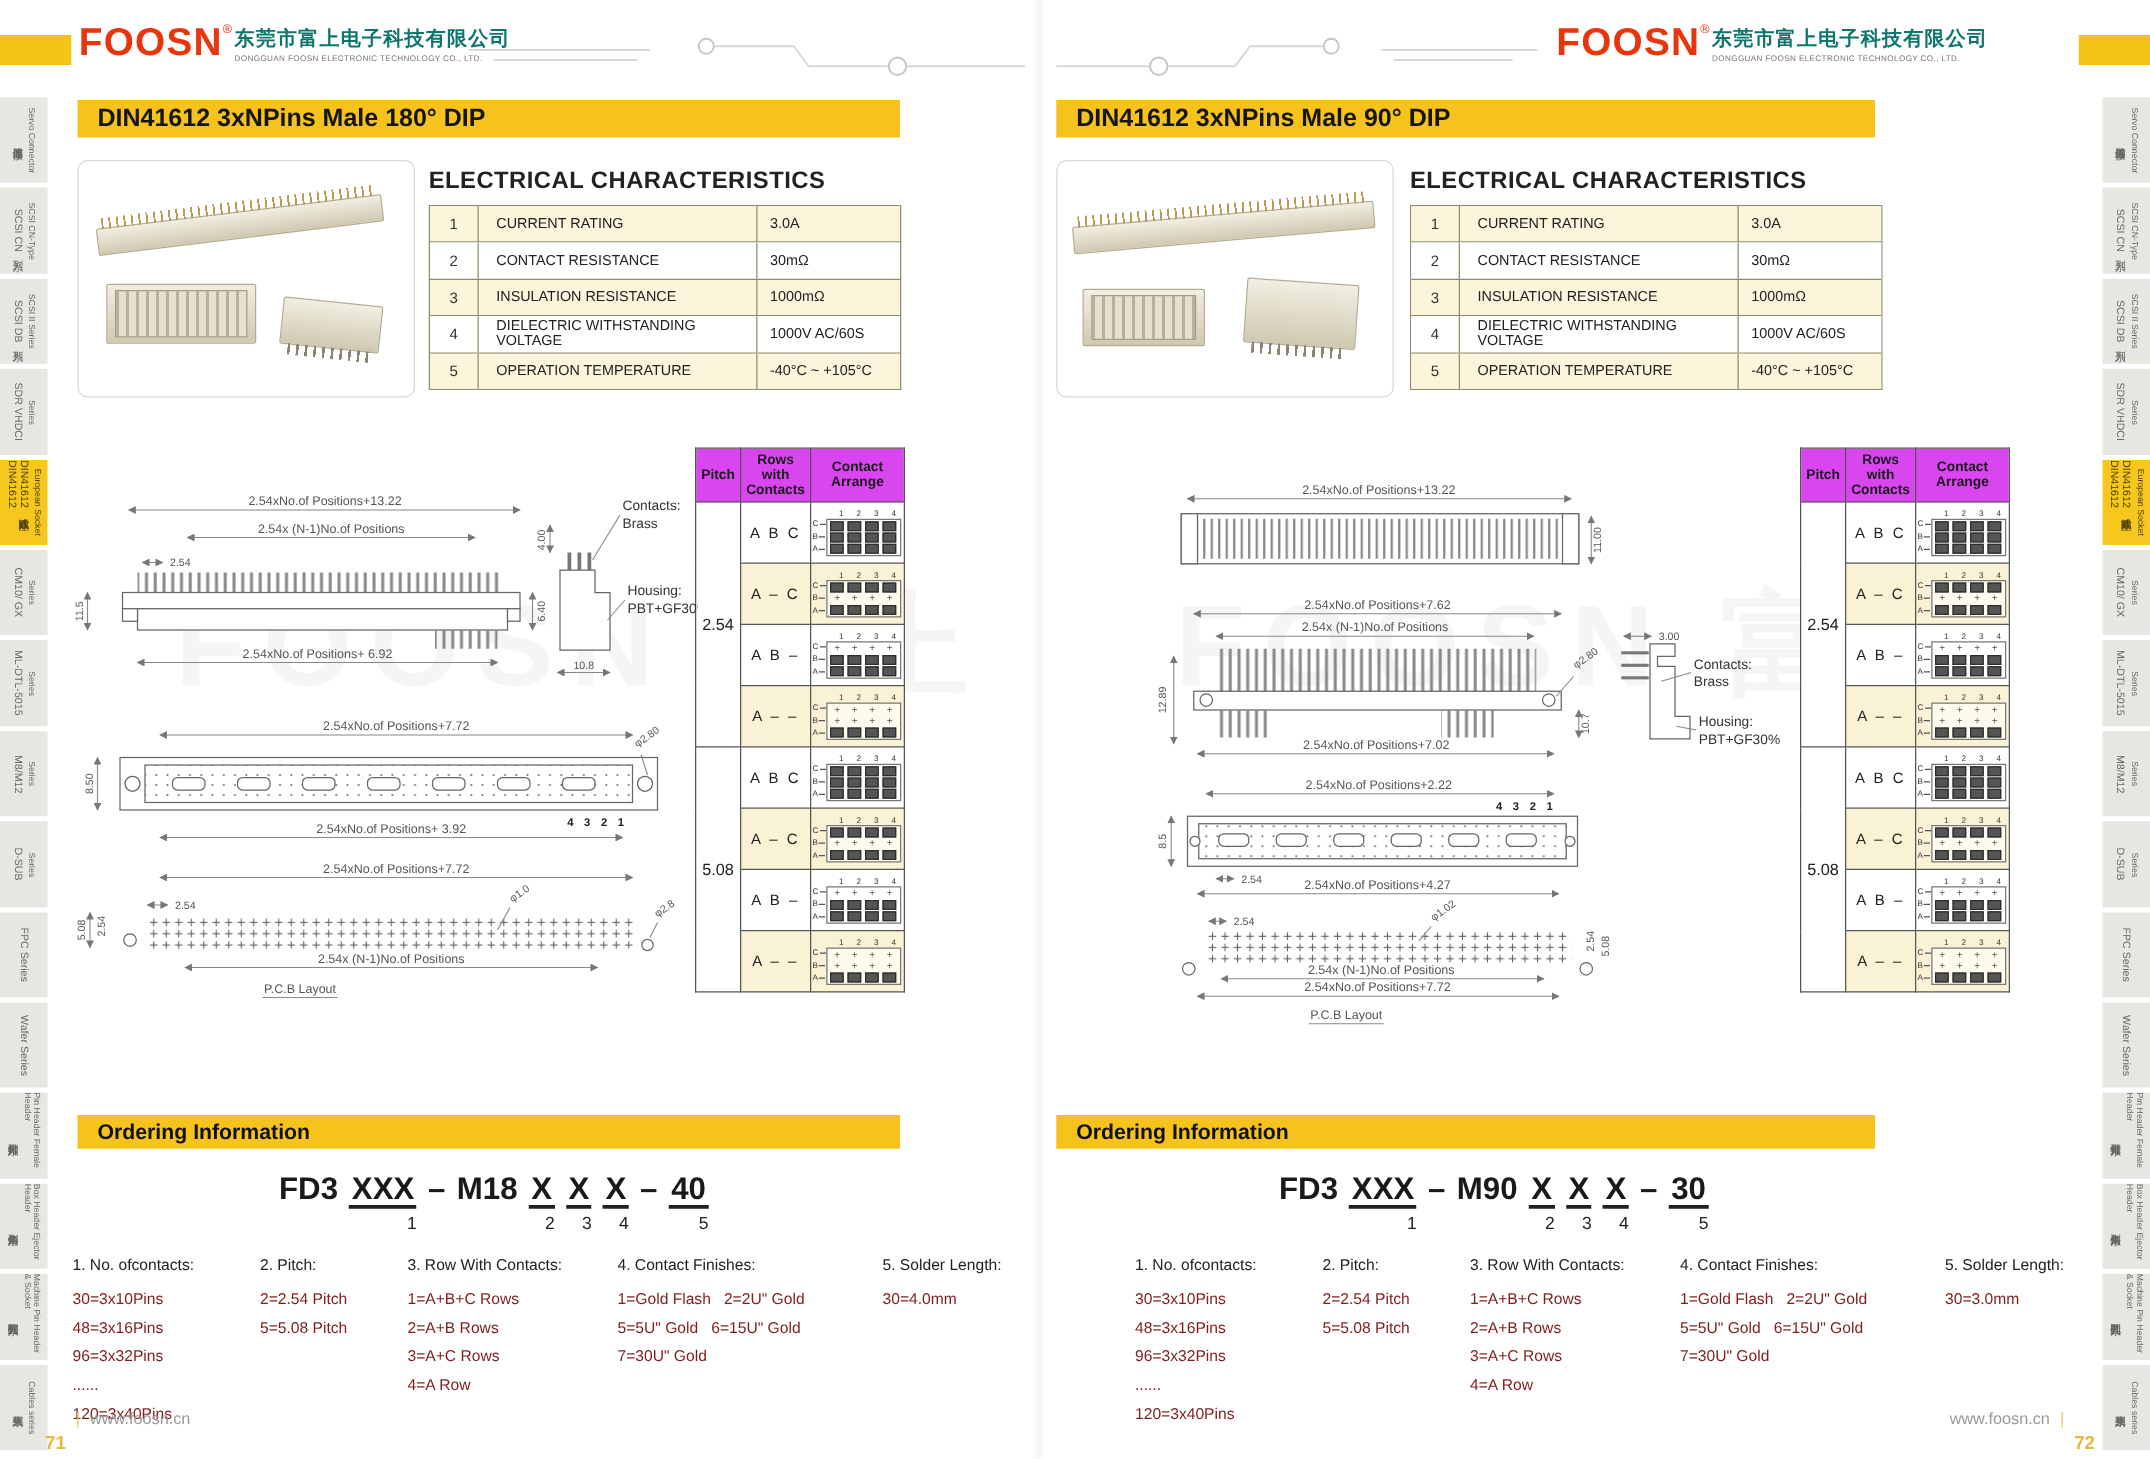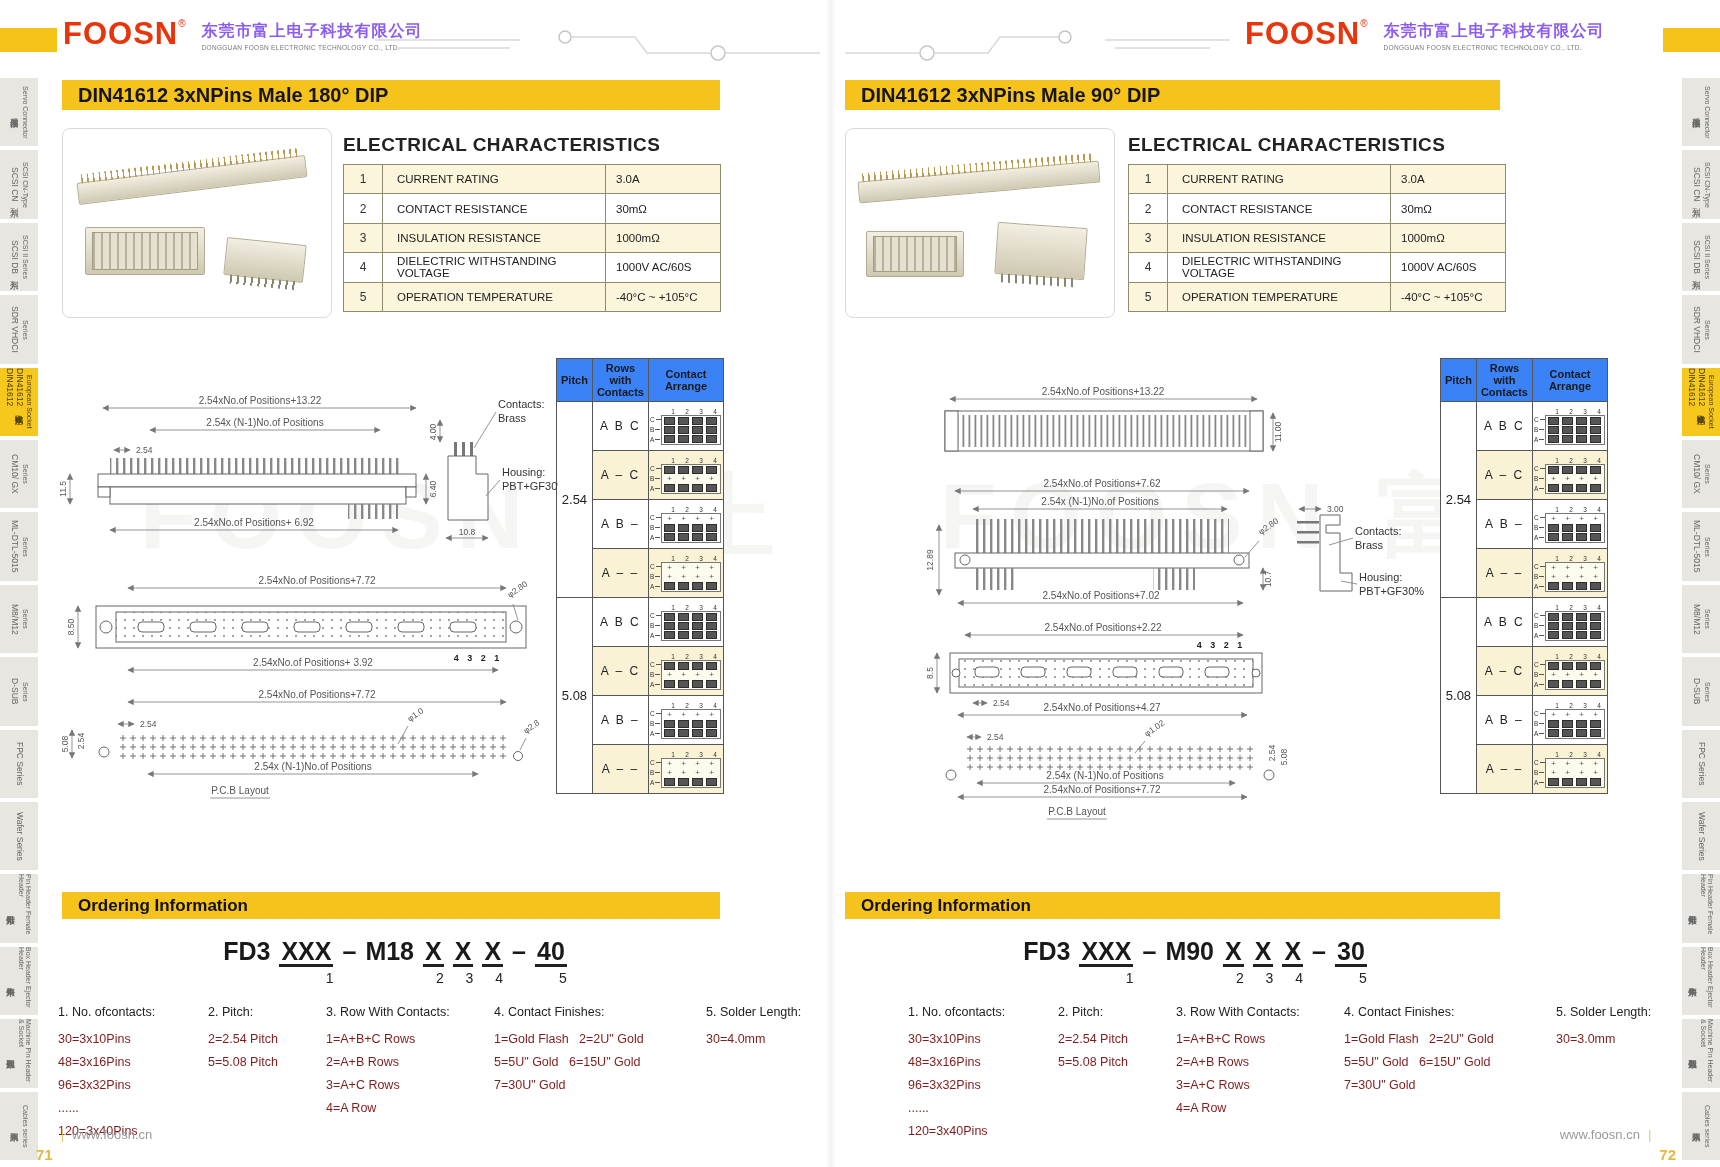--- a/index.html
+++ b/index.html
@@ -10,25 +10,25 @@
   .sidebar{position:absolute;top:78px;height:1082px;width:38px;display:flex;flex-direction:column;gap:4px;}
   #sidebar-left{left:0;} #sidebar-right{right:0;}
   .tab{flex:1;background:#E7E6E1;display:flex;align-items:center;justify-content:center;gap:2px;
        color:#666;cursor:pointer;overflow:hidden;}
   .tab.active{background:#F6C81D;color:#4a3a00;}
   .tab .vcn{writing-mode:vertical-rl;font-size:8.5px;line-height:1.1;}
   .tab .ven{writing-mode:vertical-rl;font-size:7px;line-height:1.1;}
 
   
   .hdr-accent{position:absolute;top:28px;width:57px;height:24px;background:#F3C317;}
-  .logo-block{position:absolute;top:18px;display:flex;align-items:flex-start;gap:16px;}
+  .logo-block{position:absolute;top:18px;display:flex;align-items:flex-start;gap:2px;}
   .logo{font-size:31px;font-weight:800;color:#E8350C;letter-spacing:1px;line-height:1;}
   .reg{font-size:10px;color:#E8350C;vertical-align:top;}
   .co{display:flex;flex-direction:column;margin-top:3px;}
-  .co-cn{font-size:16px;font-weight:bold;color:#8b5cf6;letter-spacing:1px;}
+  .co-cn{font-size:16px;font-weight:bold;color:#0f766e;letter-spacing:1px;}
   .co-en{font-size:6.5px;color:#777;margin-top:2px;letter-spacing:0.3px;}
   .decor{position:absolute;top:24px;}
 
   
   .title-bar{position:absolute;height:30px;background:#F5C31C;color:#151515;font-size:20px;
              font-weight:bold;line-height:30px;padding-left:16px;box-sizing:border-box;}
 
   
   .photo-box{position:absolute;width:268px;height:188px;border:1px solid #d9d9d9;border-radius:8px;background:#fff;overflow:hidden;}
   .conn{position:absolute;border:1px solid #b3ac92;border-radius:2px;
@@ -46,21 +46,21 @@
               display:flex;flex-direction:column;}
   .erow{flex:1;display:flex;border-bottom:1px solid #8d8d6d;background:#fff;}
   .erow:last-child{border-bottom:none;}
   .erow.cream{background:#FBF5DC;}
   .e1{width:38px;border-right:1px solid #8d8d6d;display:flex;align-items:center;justify-content:center;font-size:12px;color:#333;}
   .e2{flex:1;display:flex;align-items:center;padding-left:14px;font-size:11.5px;color:#222;}
   .e3{width:104px;border-left:1px solid #8d8d6d;display:flex;align-items:center;padding-left:10px;font-size:11.5px;color:#222;}
 
   
   table.pitch{position:absolute;border-collapse:collapse;background:#fff;}
-  .pitch th{background:#3b82f6;border:1px solid #555;font-size:11px;color:#1a1a1a;padding:3px 4px;height:28px;font-weight:bold;}
+  .pitch th{background:#d946ef;border:1px solid #555;font-size:11px;color:#1a1a1a;padding:3px 4px;height:28px;font-weight:bold;}
   .pitch td{border:1px solid #555;text-align:center;height:46px;background:#fff;}
   .pitch tr.cream td{background:#FAF2D4;}
   .pitch td.pv{width:52px;font-size:13px;color:#222;background:#fff !important;}
   .pitch td.plabel{width:74px;font-size:12px;letter-spacing:2px;color:#222;}
   .pitch td.pdiag{width:100px;}
 
   
   .cad{display:inline-block;}
   .cad .nums{display:flex;margin-left:16px;}
   .cad .nums span{width:14px;text-align:center;font-size:6.5px;color:#333;}

